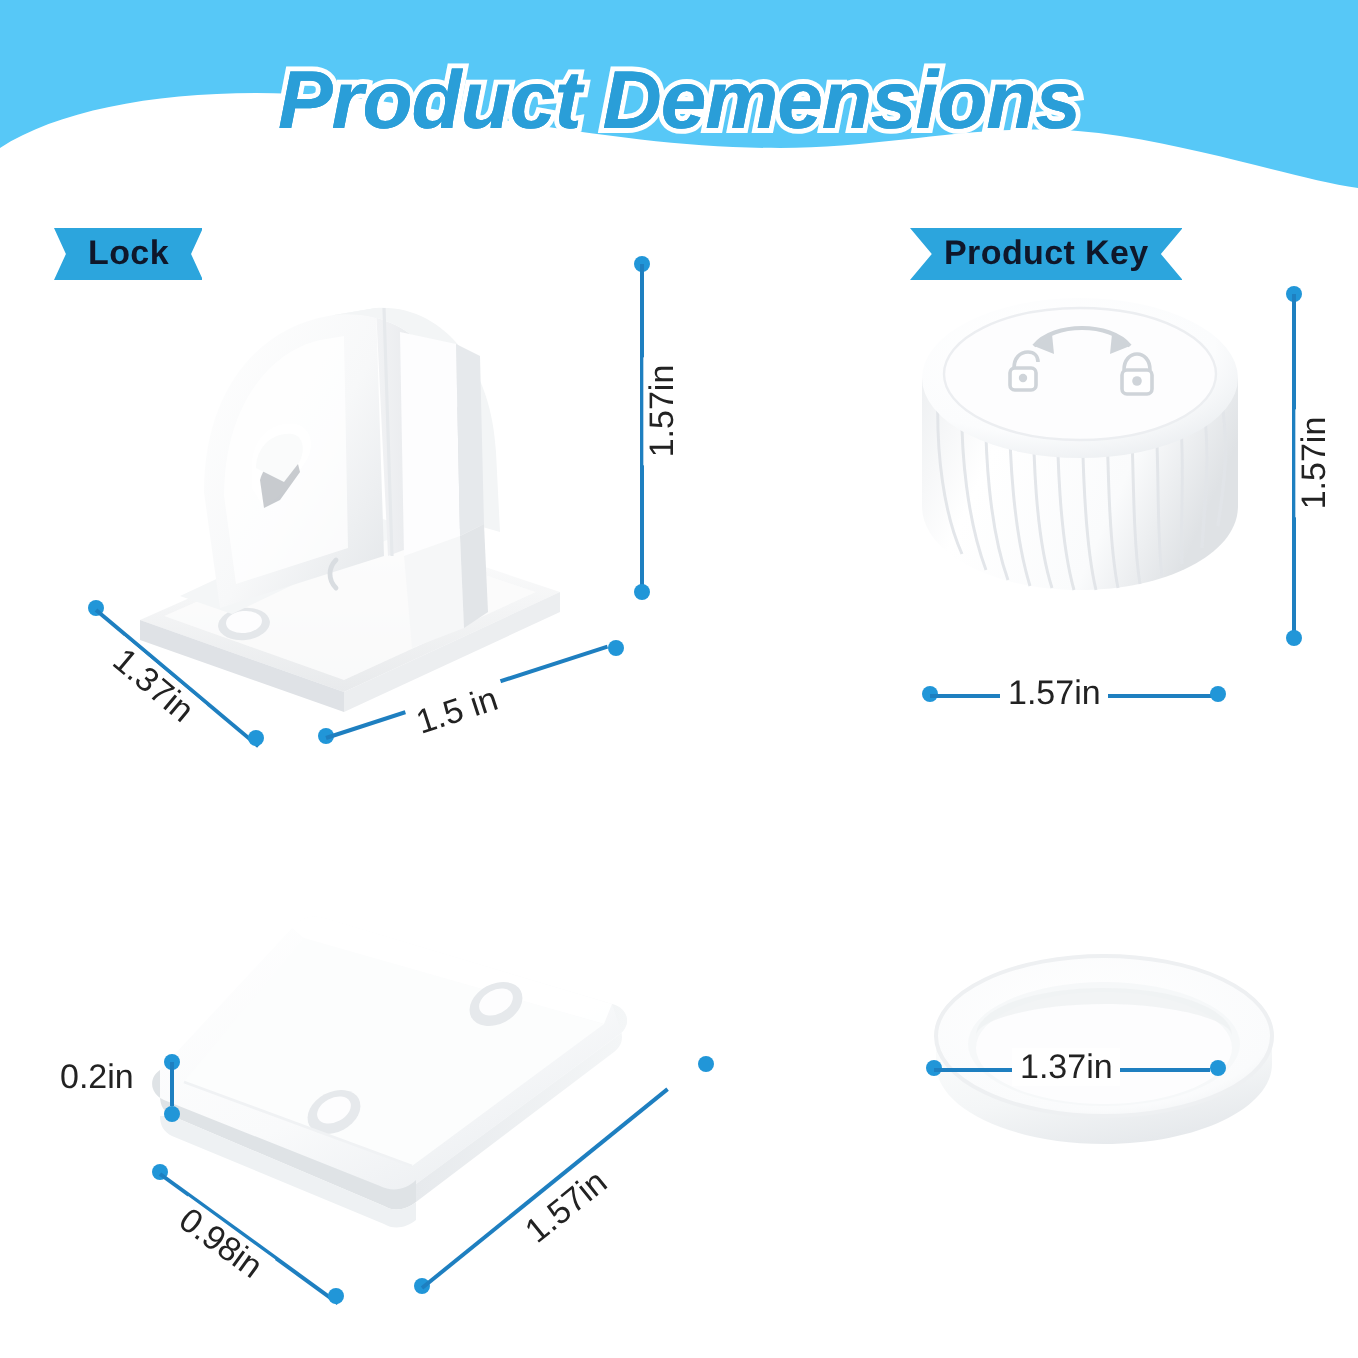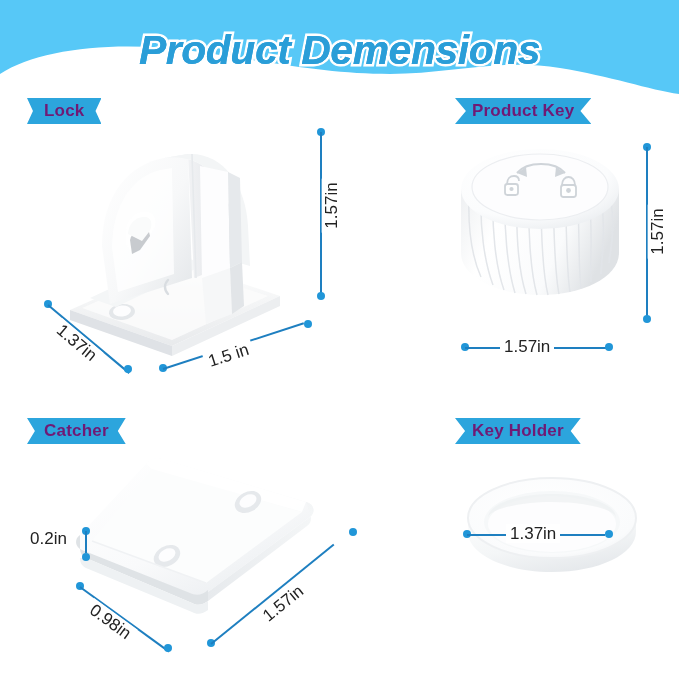--- a/index.html
+++ b/index.html
@@ -44,27 +44,28 @@
     letter-spacing: -0.5px;
     color: #2a9ed8;
     z-index: 4;
   }
 
   
   .ribbon {
     position: absolute;
     height: 26px;
     background: #2ca5dd;
-    color: #701a75;
+    color: #0f172a;
     font-size: 17px; font-weight: bold;
     display: flex; align-items: center; justify-content: center;
     padding: 0 17px;
     clip-path: polygon(0% 0%, 100% 0%, 92% 50%, 100% 100%, 0% 100%, 8% 50%);
     letter-spacing: 0.2px;
     z-index: 5;
+    margin-top: 16px;
   }
   .ribbon-label { white-space: nowrap; }
 
   
   .dimline {
     position: absolute;
     background: #1e7fc0;
     transform-origin: 0 50%;
   }
   .dimline.h { height: 2px; }
@@ -264,23 +265,20 @@
     <div class="dimtext" style="left:630px; top:222px; transform:rotate(-90deg); transform-origin:center;">1.57in</div>
   </div>
 
   <div>
     <div class="dot" style="left:461px; top:343px;"></div>
     <div class="dimline h" style="left:465px; top:347px; width:142px;"></div>
     <div class="dot" style="left:605px; top:343px;"></div>
     <div class="dimtext" style="left:500px; top:337px;">1.57in</div>
   </div>
 
-  <div class="ribbon" style="left:27px; top:418px;">
-    <span class="ribbon-label">Catcher</span>
-  </div>
 
   <div class="catcher-art">
     <svg width="290" height="190" viewBox="0 0 290 190">
       <defs>
         <linearGradient id="cg1" x1="0" y1="0" x2="0.8" y2="1">
           <stop offset="0%" stop-color="#ffffff"></stop>
           <stop offset="60%" stop-color="#f9fafb"></stop>
           <stop offset="100%" stop-color="#eaedf0"></stop>
         </linearGradient>
         <linearGradient id="cg2" x1="0" y1="0" x2="1" y2="0">
@@ -329,23 +327,20 @@
     <div class="dimtext" style="left:94px; top:598px; transform:rotate(36deg); transform-origin:left top;">0.98in</div>
   </div>
 
   <div>
     <div class="dot" style="left:207px; top:639px;"></div>
     <div class="dimline h" style="left:211px; top:643px; width:158px; transform:rotate(-39deg);"></div>
     <div class="dot" style="left:349px; top:528px;"></div>
     <div class="dimtext" style="left:256px; top:613px; transform:rotate(-39deg); transform-origin:left top;">1.57in</div>
   </div>
 
-  <div class="ribbon" style="left:455px; top:418px;">
-    <span class="ribbon-label">Key Holder</span>
-  </div>
 
   <div class="holder-art">
     <svg width="180" height="120" viewBox="0 0 180 120">
       <defs>
         <linearGradient id="hg1" x1="0" y1="0" x2="0.6" y2="1">
           <stop offset="0%" stop-color="#fcfdfd"></stop>
           <stop offset="55%" stop-color="#f4f6f7"></stop>
           <stop offset="100%" stop-color="#e6e9ec"></stop>
         </linearGradient>
         <radialGradient id="hg2" cx="0.45" cy="0.4" r="0.7">

